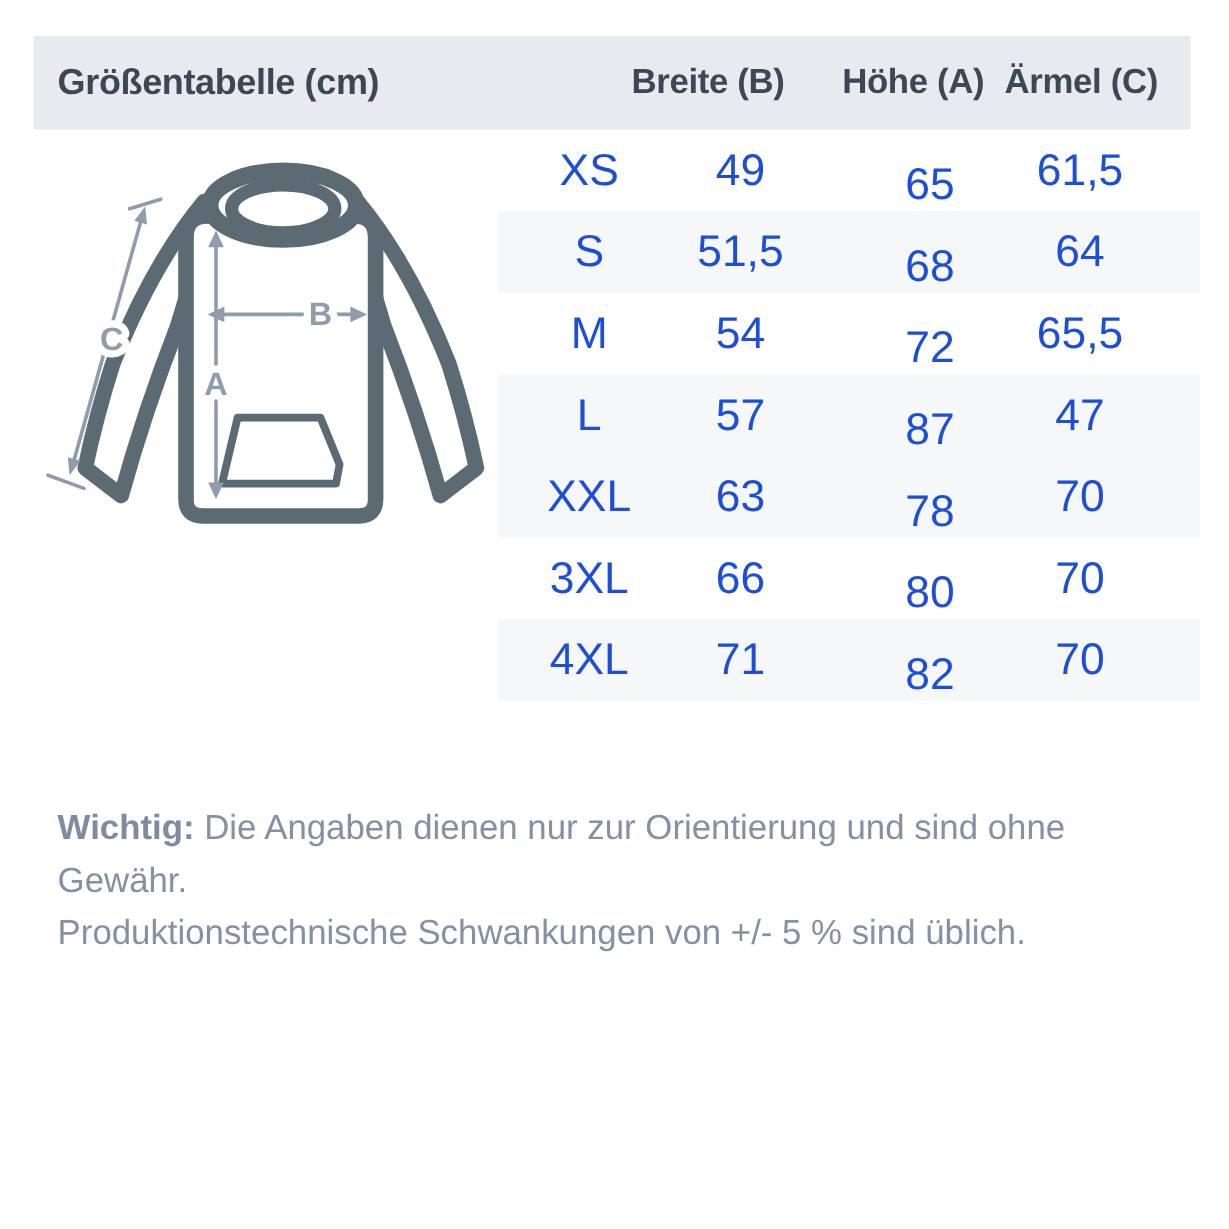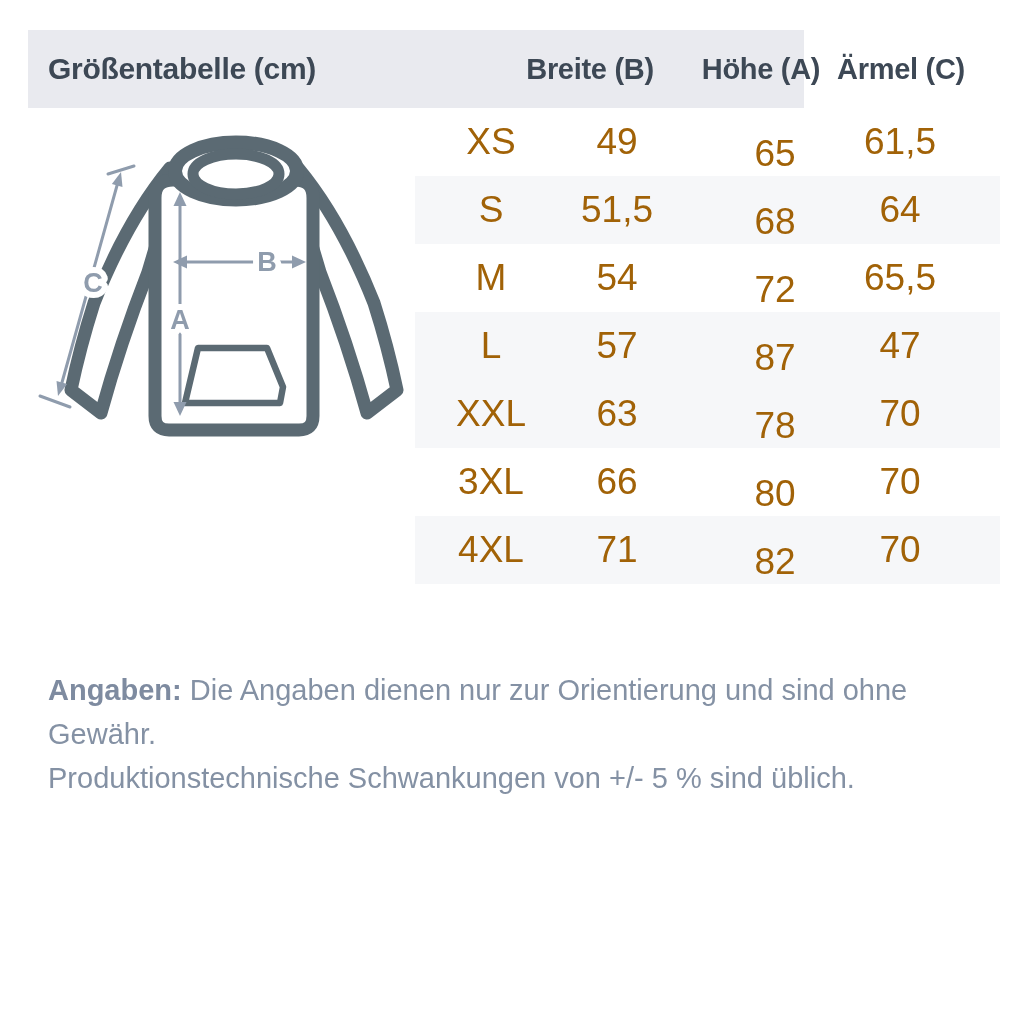--- a/index.html
+++ b/index.html
@@ -2,36 +2,36 @@
 <html><head>
 <meta charset="utf-8">
 <style>
   html,body{margin:0;padding:0;background:#ffffff;}
   .canvas{
     position:relative;width:1024px;height:1024px;background:#ffffff;
     font-family:"Liberation Sans",sans-serif;overflow:hidden;
   }
   
   .header{
-    position:absolute;left:28px;top:30px;width:776px;height:78px;
+    position:absolute;left:28px;top:30px;width:964px;height:78px;
     background:#e9eaef;color:#3d4855;font-weight:bold;font-size:29px;
     letter-spacing:-0.3px;
   }
   .header .title{position:absolute;left:20px;top:50%;transform:translateY(-50%);white-space:nowrap;font-size:30px;}
   .header .col{position:absolute;top:50%;transform:translate(-50%,-50%);white-space:nowrap;}
   .col-b{left:562px;}
   .col-a{left:733px;}
   .col-c{left:873px;text-align:right;}
   
   .table{position:absolute;left:415px;top:108px;width:585px;}
   .trow{position:relative;height:68px;}
   .trow.striped{background:#f6f7f9;}
   .cell{
     position:absolute;top:50%;transform:translate(-50%,-50%);
-    font-size:37px;color:#a16207;white-space:nowrap;
+    font-size:37px;color:#1d4ed8;white-space:nowrap;
   }
   .cell.size{left:76px;}
   .cell.vb{left:202px;}
   .cell.va{left:360px;margin-top:12px;}
   .cell.vc{left:485px;}
   
   .diagram{position:absolute;left:30px;top:120px;width:400px;height:345px;}
   .hoodie-line{fill:#ffffff;stroke:#5b6a73;stroke-width:13;stroke-linejoin:round;stroke-linecap:round;}
   .hood-outer{fill:#ffffff;stroke:#5b6a73;stroke-width:14;}
   .hood-inner{fill:#ffffff;stroke:#5b6a73;stroke-width:11;}
@@ -139,19 +139,19 @@
     <div class="trow striped">
       <span class="cell size">4XL</span>
       <span class="cell vb">71</span>
       <span class="cell va">82</span>
       <span class="cell vc">70</span>
     </div>
   </div>
 
   <div class="footer">
     <div>
-      <strong>Angaben:</strong>
+      <strong>Wichtig:</strong>
       <span>Die Angaben dienen nur zur Orientierung und sind ohne Gewähr.</span>
     </div>
     <div>Produktionstechnische Schwankungen von +/- 5 % sind üblich.</div>
   </div>
 
 </div>
 
 </body></html>

